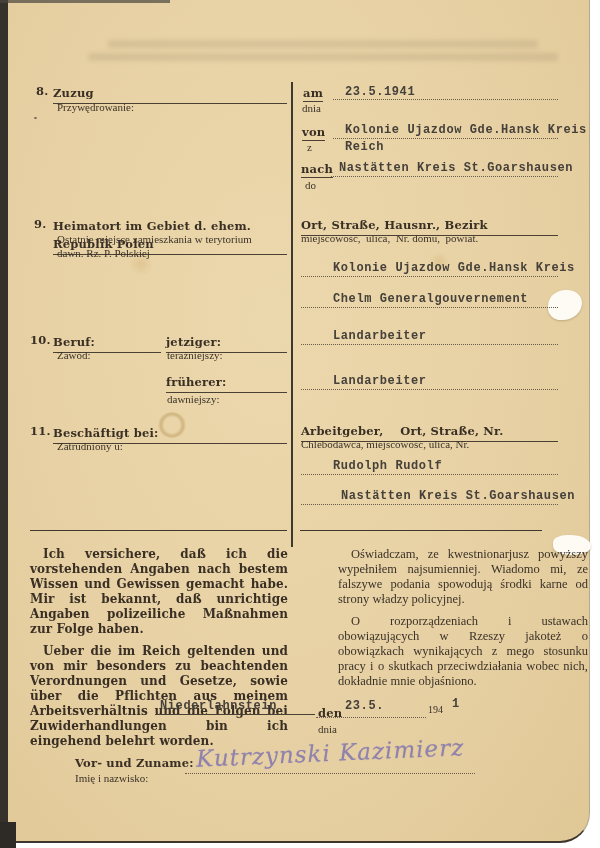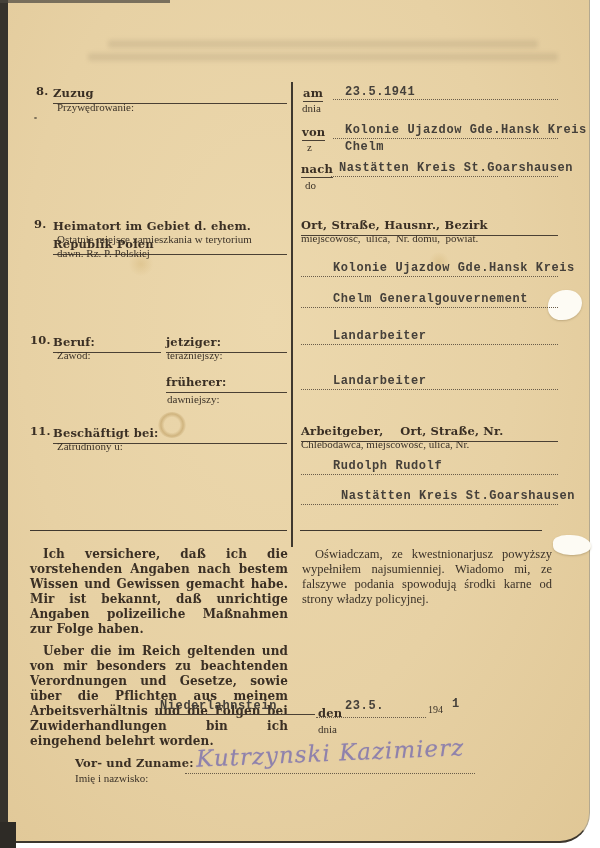--- a/index.html
+++ b/index.html
@@ -16,21 +16,21 @@
   .fraktur{font-family:"DejaVu Serif", serif;font-weight:700;color:#3a2f24;font-size:11.5px;letter-spacing:.2px;}
   .antiqua{font-family:"Liberation Serif", serif;color:#3b3228;font-size:11px;}
   .typed{font-family:"Liberation Mono", monospace;font-weight:700;color:#45403a;font-size:12px;letter-spacing:.6px;white-space:pre;}
   .rule{border-bottom:1.2px solid #4a4034;height:0;}
   .dotted{border-bottom:1.3px dotted #6a5d4a;height:0;}
   .vdivider{position:absolute;left:291px;top:82px;width:2px;height:465px;background:#3f382e;}
   .sep{position:absolute;height:0;border-bottom:1.6px solid #3f382e;}
   .decl{font-size:12px;line-height:15px;text-align:justify;color:#3a2f24;}
   .decl p{margin:0 0 7px 0;text-indent:13px;}
   .decl-de{font-family:"DejaVu Serif", serif;font-weight:700;letter-spacing:.1px;}
-  .decl-pl{font-family:"Liberation Serif", serif;font-size:12.5px;color:#3b3228;}
+  .decl-pl{font-family:"Liberation Serif", serif;font-size:12.5px;color:#3b3228;margin-left:36px;}
   .underword{border-bottom:1.2px solid #4a4034;padding-bottom:1px;}
   .signature{font-family:"DejaVu Serif", serif;font-style:italic;font-size:23px;
              color:#8478ae;opacity:.88;transform:rotate(-2.5deg);letter-spacing:1px;white-space:pre;
              text-shadow:0 0 1px rgba(132,120,174,.5);}
   .bleed{position:absolute;background:rgba(122,106,78,.16);filter:blur(2px);border-radius:3px;}
   .stain-ring{position:absolute;border-radius:50%;
       background:radial-gradient(circle, rgba(195,160,85,0) 40%, rgba(160,120,50,.35) 58%, rgba(195,160,85,0) 75%);}
   .stain-soft{position:absolute;border-radius:50%;
       background:radial-gradient(circle, rgba(190,150,70,.22) 0%, rgba(190,150,70,0) 70%);}
   .white-patch{position:absolute;background:#fdfbf4;border-radius:55% 45% 60% 40%;
@@ -63,21 +63,21 @@
 
     <div class="abs fraktur underword" style="left:295px;top:86px;">am</div>
     <div class="abs antiqua" style="left:294px;top:102px;">dnia</div>
     <div class="abs typed" style="left:337px;top:85px;">23.5.1941</div>
     <div class="abs dotted" style="left:325px;top:99px;width:225px;"></div>
 
     <div class="abs fraktur underword" style="left:294px;top:125px;">von</div>
     <div class="abs antiqua" style="left:299px;top:141px;">z</div>
     <div class="abs typed" style="left:337px;top:123px;">Kolonie Ujazdow Gde.Hansk Kreis</div>
     <div class="abs dotted" style="left:325px;top:138px;width:225px;"></div>
-    <div class="abs typed" style="left:337px;top:140px;">Chelm</div>
+    <div class="abs typed" style="left:337px;top:140px;">Reich</div>
 
     <div class="abs fraktur underword" style="left:293px;top:162px;">nach</div>
     <div class="abs antiqua" style="left:297px;top:179px;">do</div>
     <div class="abs typed" style="left:331px;top:161px;">Nastätten Kreis St.Goarshausen</div>
     <div class="abs dotted" style="left:323px;top:176px;width:227px;"></div>
 
     <div class="abs fraktur" style="left:26px;top:217px;">9.</div>
     <div class="abs" style="left:45px;top:216px;width:234px;border-bottom:1.2px solid #4a4034;padding-bottom:2px;">
       <span class="fraktur">Heimatort im Gebiet d. ehem. Republik Polen</span>
     </div>
@@ -130,20 +130,21 @@
     <div class="vdivider" style="left:283px;"></div>
     <div class="sep" style="left:22px;top:530px;width:257px;"></div>
     <div class="sep" style="left:292px;top:530px;width:242px;"></div>
 
     <div class="abs decl decl-de" style="left:22px;top:547px;width:258px;">
       <p>Ich versichere, daß ich die vorstehenden Angaben nach bestem Wissen und Gewissen gemacht habe. Mir ist bekannt, daß unrichtige Angaben polizeiliche Maßnahmen zur Folge haben.</p>
       <p>Ueber die im Reich geltenden und von mir besonders zu beachtenden Verordnungen und Gesetze, sowie über die Pflichten aus meinem Arbeitsverhältnis und die Folgen bei Zuwiderhandlungen bin ich eingehend belehrt worden.</p>
     </div>
     <div class="abs decl decl-pl" style="left:294px;top:547px;width:250px;">
       <p>Oświadczam, ze kwestnionarjusz powyższy wypełniłem najsumienniej. Wiadomo mi, ze falszywe podania spowodują środki karne od strony władzy policyjnej.</p>
+      <p>O rozporządzeniach i ustawach obowiązujących w Rzeszy jakoteż o obowiązkach wynikających z mego stosunku pracy i o skutkach przeciwdziałania wobec nich, dokładnie mnie objaśniono.</p>
     </div>
 
     <div class="abs typed" style="left:152px;top:699px;">Niederlahnstein</div>
     <div class="abs rule" style="left:147px;top:714px;width:160px;"></div>
     <div class="abs fraktur" style="left:310px;top:706px;">den</div>
     <div class="abs antiqua" style="left:310px;top:723px;">dnia</div>
     <div class="abs typed" style="left:337px;top:699px;">23.5.</div>
     <div class="abs dotted" style="left:308px;top:717px;width:110px;"></div>
     <div class="abs antiqua" style="left:420px;top:704px;font-size:10px;">194</div>
     <div class="abs typed" style="left:444px;top:697px;">1</div>

